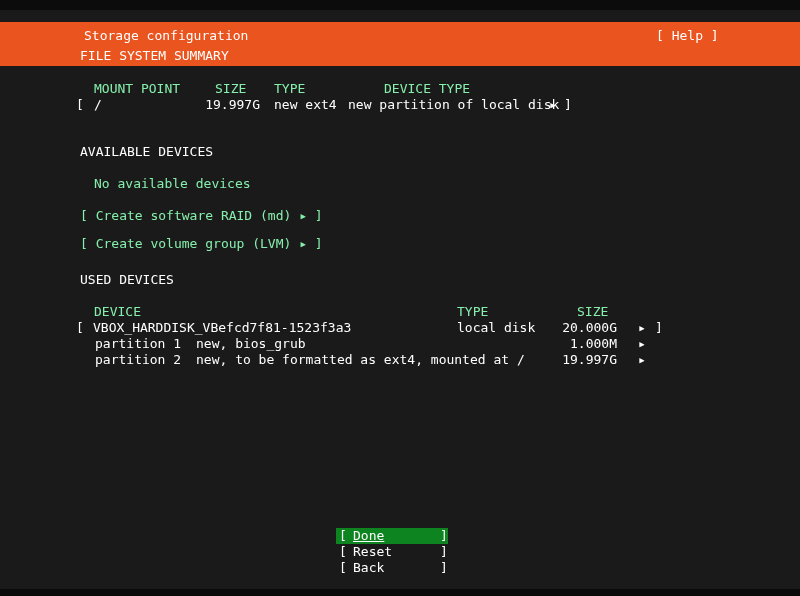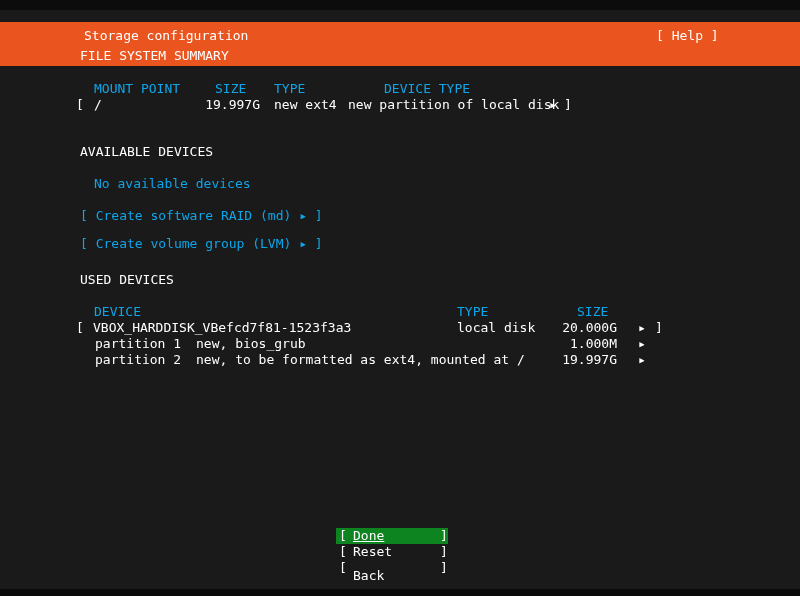--- a/index.html
+++ b/index.html
@@ -32,21 +32,21 @@
   .bar-help {
     position: absolute; left: 656px; top: 0; height: 28px; line-height: 28px;
     color: #ffffff; white-space: pre; cursor: pointer;
   }
   .line {
     position: absolute; left: 0; width: 800px; height: 16px; line-height: 16px;
     white-space: pre;
   }
   .abs { position: absolute; top: 0; height: 16px; line-height: 16px; white-space: pre; }
   .right { text-align: right; }
-  .dim { color: #0ea5e9; }
+  .dim { color: #86efac; }
   .btn {
     position: absolute; left: 336px; width: 112px; height: 16px; line-height: 16px;
     cursor: pointer;
   }
   .btn.focused { background: #0e8420; }
 </style>
 </head>
 <body>
 
 <div class="top-strip"></div>
@@ -133,17 +133,17 @@
 </div>
 
 <div class="btn" style="top:544px;">
   <span class="abs" style="left:3px;">[</span>
   <span class="abs" style="left:17px;">Reset</span>
   <span class="abs" style="left:104px;">]</span>
 </div>
 
 <div class="btn" style="top:560px;">
   <span class="abs" style="left:3px;">[</span>
-  <span class="abs" style="left:17px;margin-top:8px;">Back</span>
+  <span class="abs" style="left:17px;">Back</span>
   <span class="abs" style="left:104px;">]</span>
 </div>
 
 <div class="bottom-strip"></div>
 
 </body></html>

